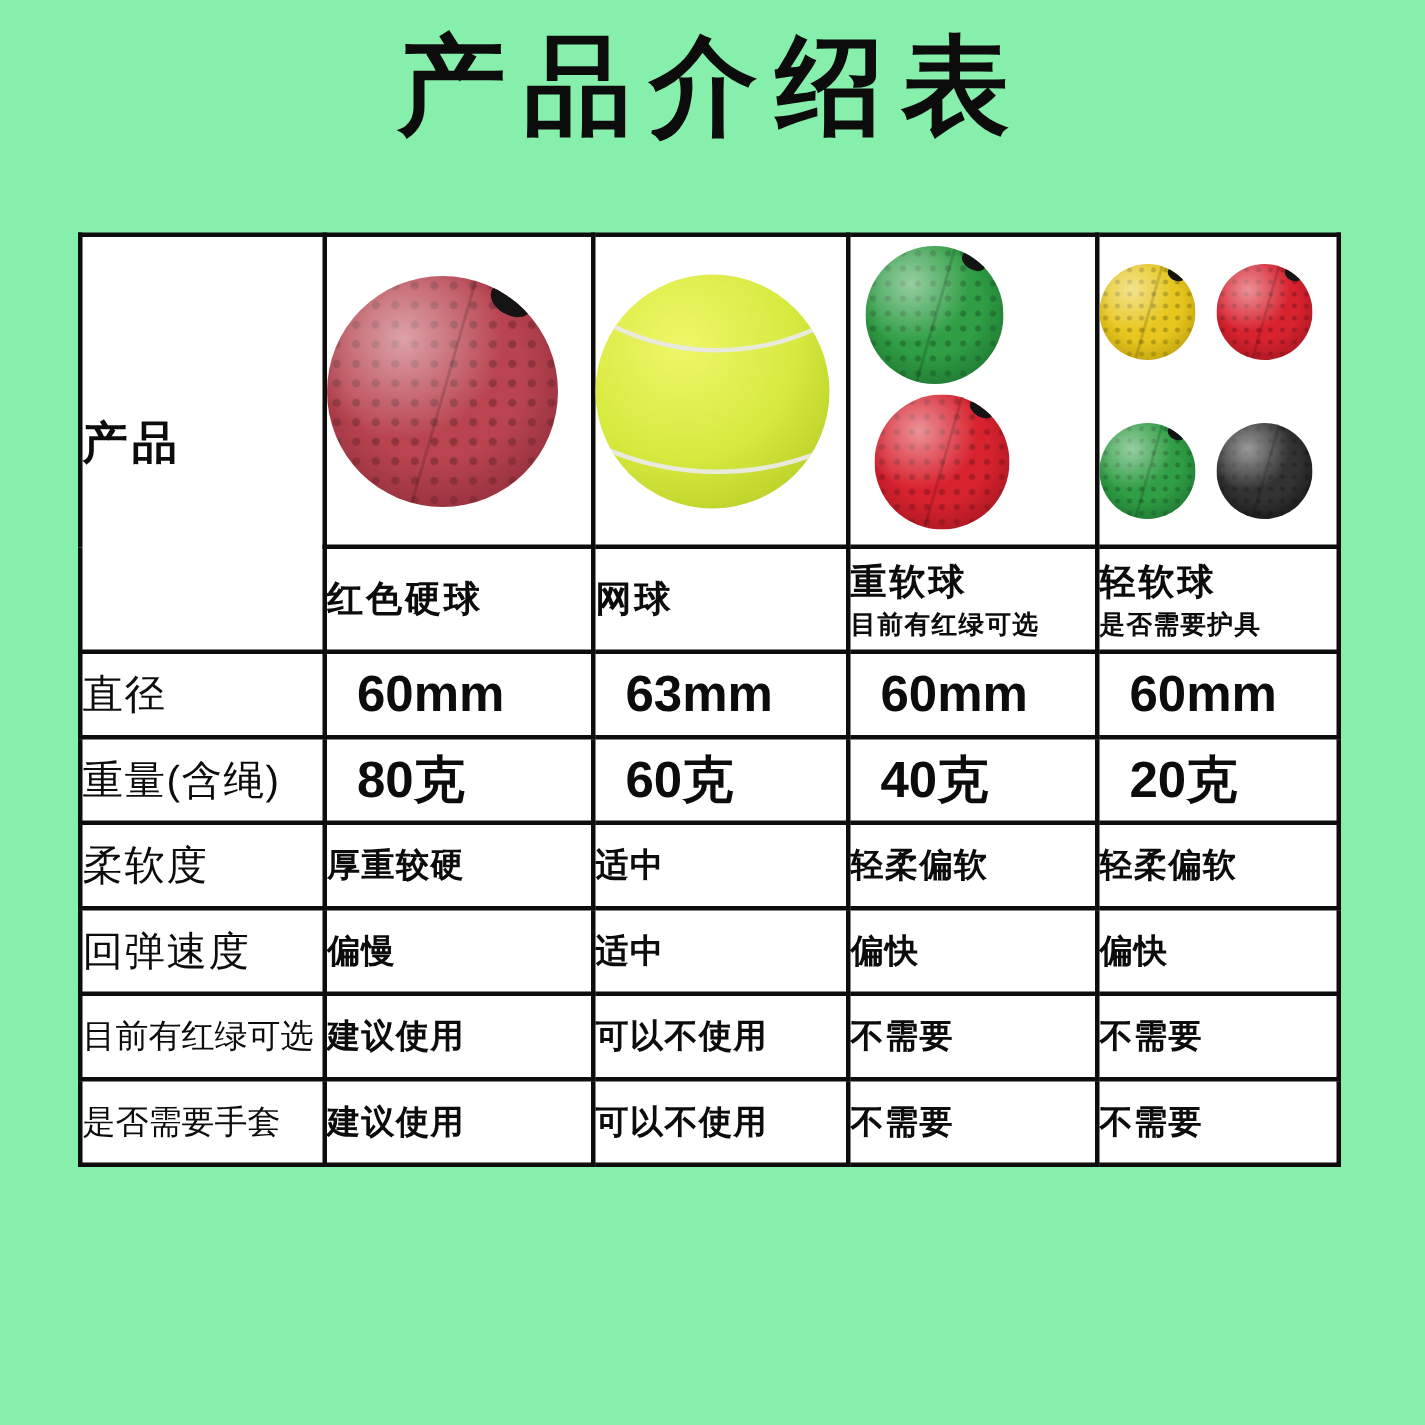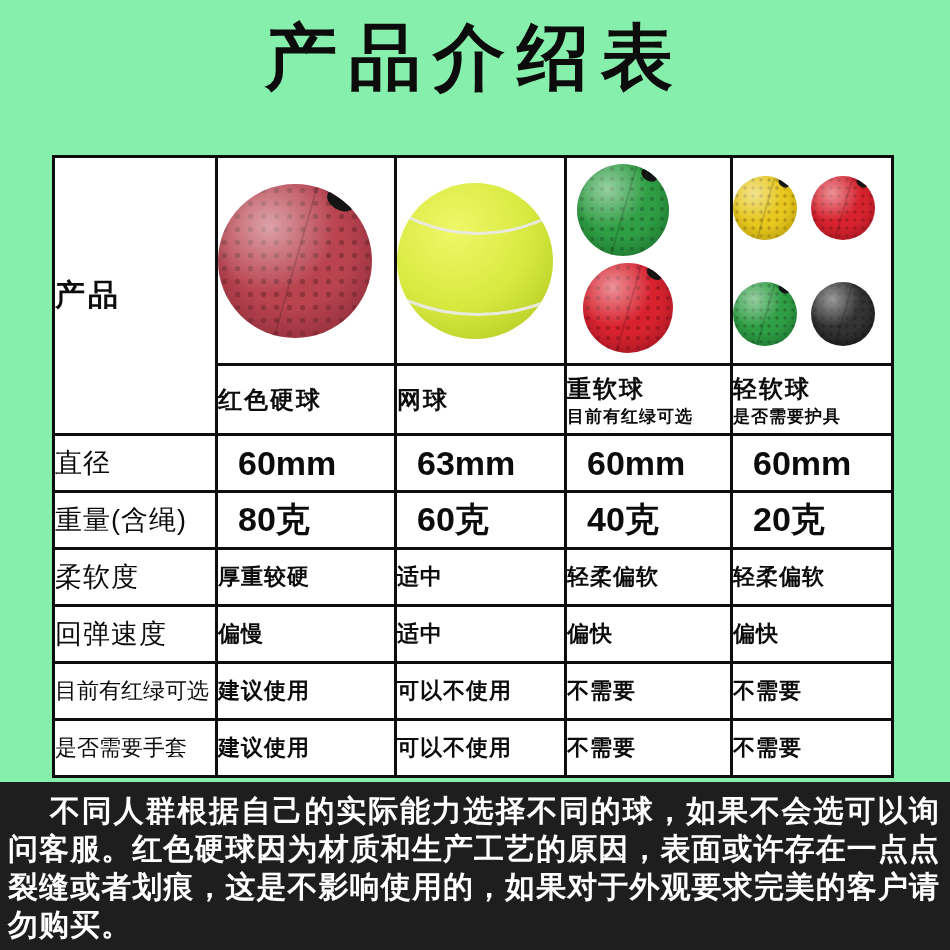--- a/index.html
+++ b/index.html
@@ -190,17 +190,14 @@
       <tr class="row-data">
         <td><span class="rl small">是否需要手套</span></td>
         <td><span class="val">建议使用</span></td>
         <td><span class="val">可以不使用</span></td>
         <td><span class="val">不需要</span></td>
         <td><span class="val">不需要</span></td>
       </tr>
     </tbody>
   </table>
 
-  <div class="footer">
-    <p>不同人群根据自己的实际能力选择不同的球，如果不会选可以询问客服。红色硬球因为材质和生产工艺的原因，表面或许存在一点点裂缝或者划痕，这是不影响使用的，如果对于外观要求完美的客户请勿购买。</p>
-  </div>
 
 </div>
 
 </body></html>

